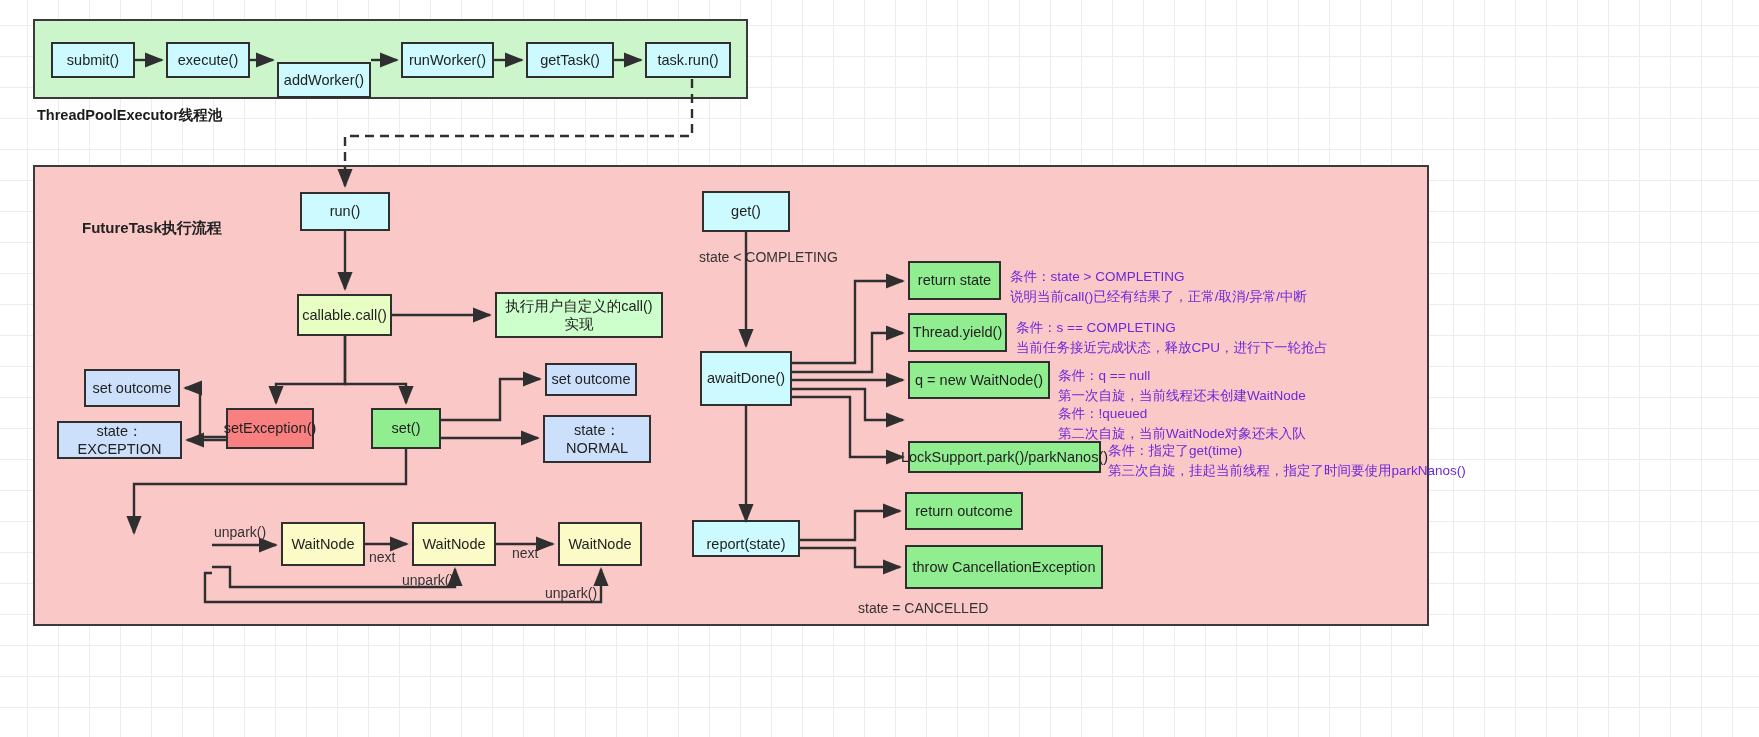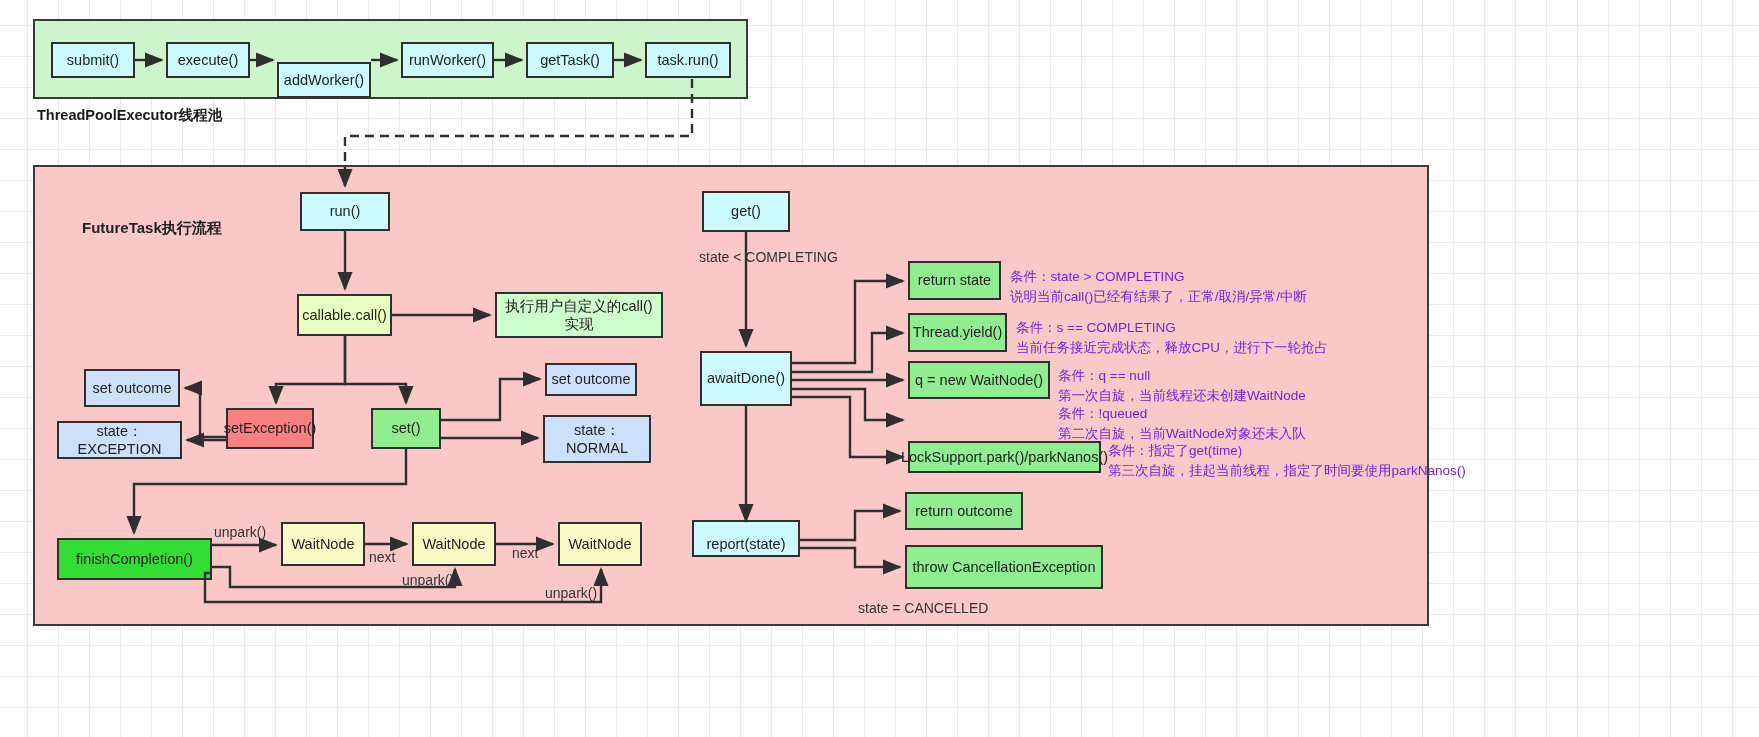--- a/index.html
+++ b/index.html
@@ -130,23 +130,20 @@
 
   <div class="node n-blue" style="left:545px;top:363px;width:92px;height:33px;">
     <span>set outcome</span>
   </div>
 
   <div class="node n-blue" style="left:543px;top:415px;width:108px;height:48px;flex-direction:column;">
     <span>state：</span>
     <span>NORMAL</span>
   </div>
 
-  <div class="node n-brightgreen" style="left:57px;top:538px;width:155px;height:42px;">
-    <span>finishCompletion()</span>
-  </div>
 
   <div class="node n-yellow" style="left:281px;top:522px;width:84px;height:44px;">
     <span>WaitNode</span>
   </div>
   <div class="node n-yellow" style="left:412px;top:522px;width:84px;height:44px;">
     <span>WaitNode</span>
   </div>
   <div class="node n-yellow" style="left:558px;top:522px;width:84px;height:44px;">
     <span>WaitNode</span>
   </div>

